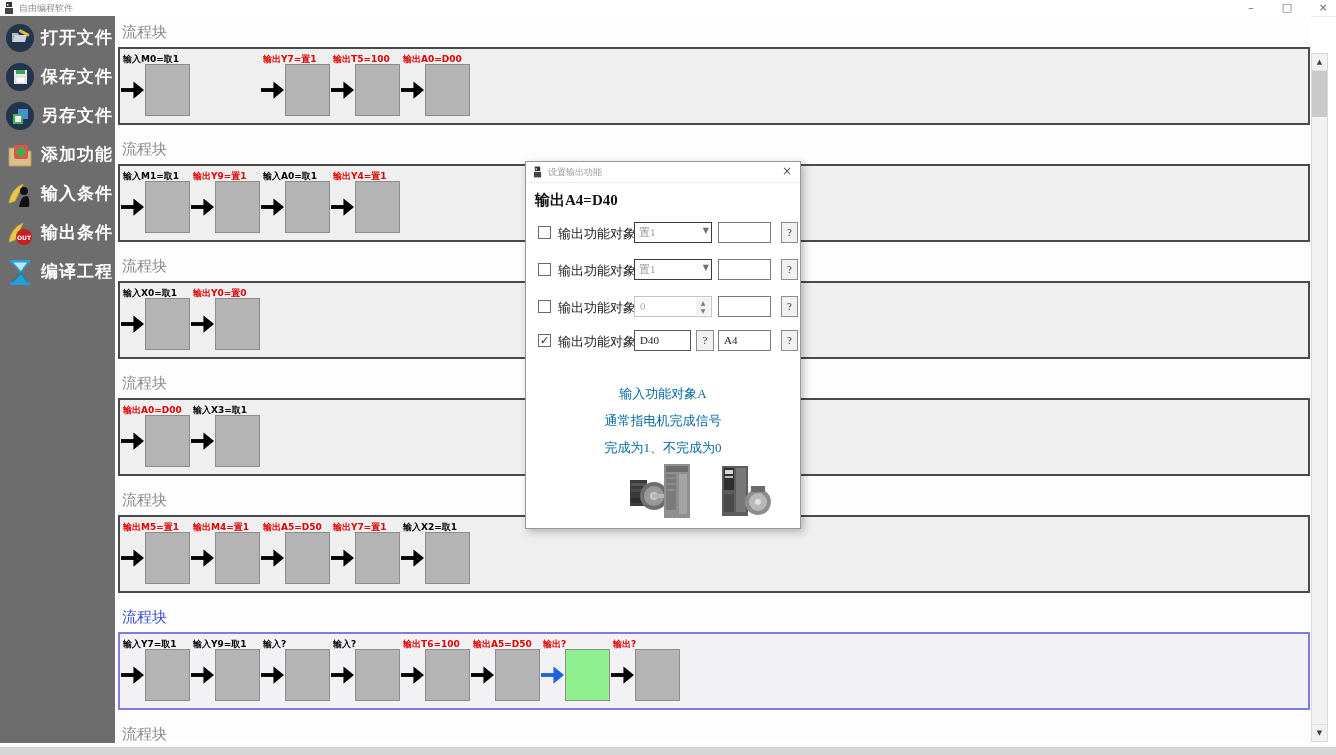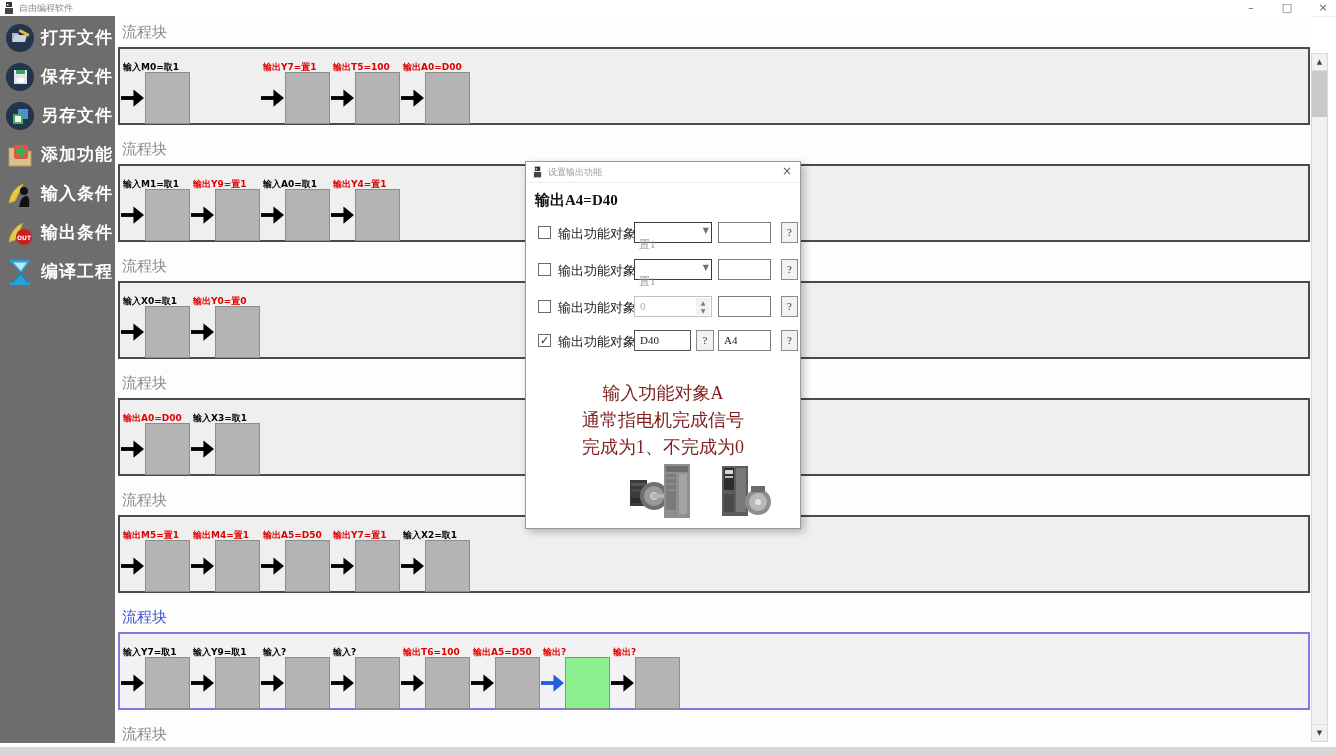--- a/index.html
+++ b/index.html
@@ -27,21 +27,21 @@
   
   .main{position:absolute;left:115px;top:16px;width:1196px;height:727px;overflow:hidden;
     background:#fdfdfd;padding-top:4px;box-sizing:border-box;}
   .flow-section{margin:0 0 12px 0;}
   .flow-heading{height:27px;line-height:24px;font-size:15px;color:#8a8a8a;padding-left:7px;
     box-sizing:border-box;}
   .flow-section.highlight .flow-heading{color:#3a4fd0;}
   .flow-container{position:relative;margin-left:3px;width:1192px;height:78px;background:#efefef;
     border:2px solid #4a4a4a;box-sizing:border-box;}
   .flow-section.highlight .flow-container{border-color:#7d7de0;background:#f2f2f5;}
-  .flow-cell{position:absolute;top:8px;width:70px;height:100%;}
+  .flow-cell{position:absolute;top:0;width:70px;height:100%;}
   .cell-label{position:absolute;left:3px;top:4px;font-family:"DejaVu Sans","Liberation Sans",sans-serif;
     font-weight:bold;font-size:9px;white-space:nowrap;letter-spacing:0px;}
   .cell-arrow{position:absolute;left:1px;top:31px;width:23px;height:20px;cursor:pointer;}
   .cell-block{position:absolute;left:25px;top:15px;width:45px;height:52px;background:#b4b4b4;
     border:1px solid #8d8d8d;box-sizing:border-box;cursor:pointer;}
   
   .scrollbar{position:absolute;left:1311px;top:53px;width:17px;height:689px;background:#f1f1f1;
     border:1px solid #d9d9d9;box-sizing:border-box;}
   .scroll-btn{position:absolute;left:0;width:15px;height:16px;background:#f1f1f1;color:#404040;
     font-size:7px;text-align:center;line-height:16px;cursor:pointer;
@@ -59,38 +59,38 @@
   .dlg-close{position:absolute;right:8px;top:2px;font-size:12px;color:#555;cursor:pointer;
     font-family:"DejaVu Sans",sans-serif;}
   .dlg-heading{position:absolute;left:9px;top:29px;font-size:15px;font-weight:bold;color:#111;}
   .dlg-row{position:absolute;left:0;width:100%;height:22px;}
   .dlg-cb{position:absolute;left:12px;top:4px;width:13px;height:13px;border:1px solid #6a6a6a;
     background:#fff;box-sizing:border-box;font-size:11px;line-height:11px;text-align:center;
     color:#222;cursor:pointer;font-family:"DejaVu Sans",sans-serif;}
   .dlg-label{position:absolute;left:32px;top:3px;font-size:13px;color:#1a1a1a;white-space:nowrap;}
   .dd{position:absolute;left:108px;top:0;width:78px;height:21px;border:1px solid #3c3c3c;
     background:#fff;box-sizing:border-box;cursor:pointer;}
-  .dd .dd-val{position:absolute;left:4px;top:14px;font-size:11px;color:#9a9a9a;}
+  .dd .dd-val{position:absolute;left:4px;top:2px;font-size:11px;color:#9a9a9a;}
   .dd .dd-caret{position:absolute;right:2px;top:3px;font-size:8px;color:#707070;
     font-family:"DejaVu Sans",sans-serif;}
   .spin{position:absolute;left:108px;top:0;width:78px;height:21px;border:1px solid #c3c3c3;
     background:#fff;box-sizing:border-box;}
   .spin .spin-val{position:absolute;left:5px;top:3px;font-size:11px;color:#adadad;}
   .spin .spin-up,.spin .spin-dn{position:absolute;right:1px;width:14px;height:9px;background:#f2f2f2;
     font-size:6px;color:#7a7a7a;text-align:center;line-height:9px;cursor:pointer;
     font-family:"DejaVu Sans",sans-serif;}
   .spin .spin-up{top:1px;}
   .spin .spin-dn{bottom:1px;}
   .txtbox{position:absolute;top:0;height:21px;border:1px solid #7a7a7a;background:#fff;
     box-sizing:border-box;font-size:11px;color:#1a1a1a;padding:3px 0 0 5px;cursor:text;
     font-family:"Liberation Serif","DejaVu Serif",serif;}
   .helpbtn{position:absolute;top:0;width:18px;height:21px;background:#f2f2f2;border:1px solid #8c8c8c;
     box-sizing:border-box;text-align:center;font-size:11px;color:#333;line-height:19px;cursor:pointer;}
   .dlg-notes{position:absolute;left:0;top:218px;width:100%;text-align:center;}
-  .dlg-note-line{font-size:18px;color:#7f1d1d;line-height:27px;}
+  .dlg-note-line{font-size:13px;color:#0369a1;line-height:27px;}
   .dlg-motors{position:absolute;left:90px;top:296px;width:170px;height:66px;}
   
   .bottom-strip{position:absolute;left:0;top:747px;width:1336px;height:8px;background:#d6d6d6;}
 </style>
 </head>
 <body>
 
 <div class="titlebar">
   <svg class="app-icon" viewBox="0 0 10 12">
     <rect x="2" y="0" width="6" height="5" fill="#333"></rect>

